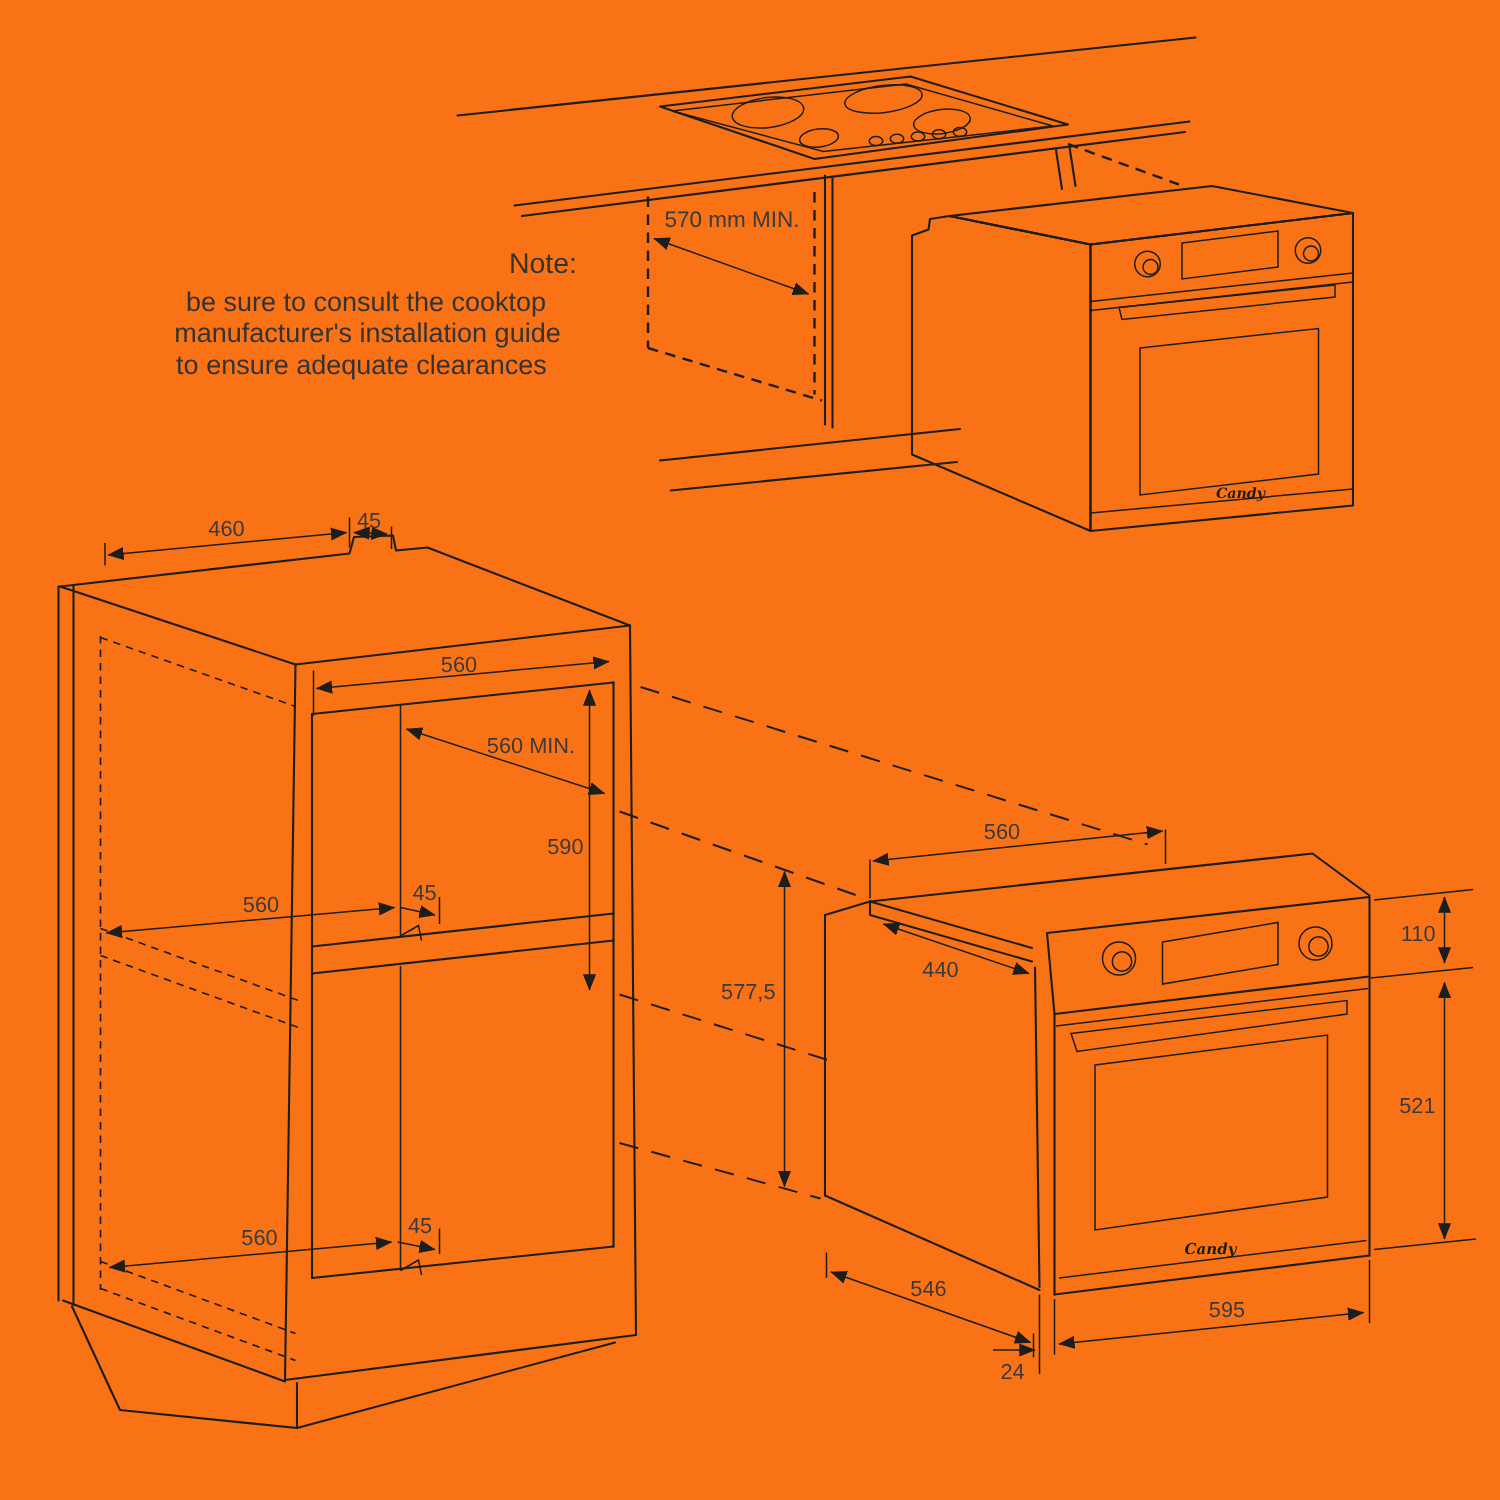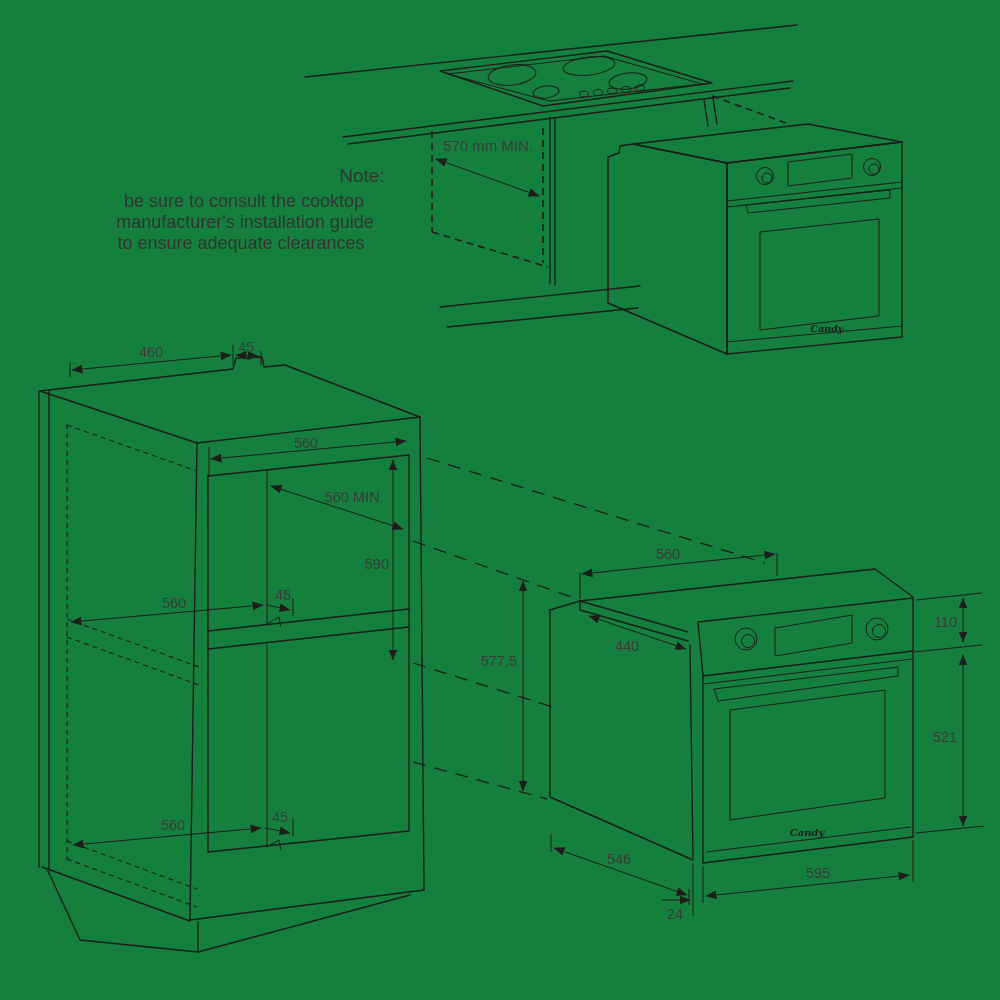--- a/index.html
+++ b/index.html
@@ -1,16 +1,16 @@
 <!DOCTYPE html>
 <html><head>
 <meta charset="utf-8">
 <style>
   html,body{margin:0;padding:0;background:#fff;}
-  .stage{width:1000px;height:1000px;position:relative;background:#15803d;overflow:hidden;}
+  .stage{width:1000px;height:1000px;position:relative;background:#f97316;overflow:hidden;}
   svg{display:block;}
   .obj{stroke:#1d1d1b;stroke-width:1.4;fill:none;stroke-linejoin:round;stroke-linecap:round;}
   .thin{stroke:#1d1d1b;stroke-width:1;fill:none;}
   .dim{stroke:#1d1d1b;stroke-width:1;fill:none;}
   .dashP{stroke:#1d1d1b;stroke-width:1.3;fill:none;stroke-dasharray:13 9;}
   .dashH{stroke:#1d1d1b;stroke-width:1.1;fill:none;stroke-dasharray:5 4;}
   .dashB{stroke:#1d1d1b;stroke-width:1.6;fill:none;stroke-dasharray:7 5;}
   .dimtxt{font-family:"Liberation Sans",sans-serif;font-size:14.5px;fill:#3a3a3a;}
   .notetxt{font-family:"Liberation Sans",sans-serif;font-size:18px;fill:#333;}
   .brand{font-family:"DejaVu Serif",serif;font-style:italic;font-weight:bold;fill:#1d1d1b;}

